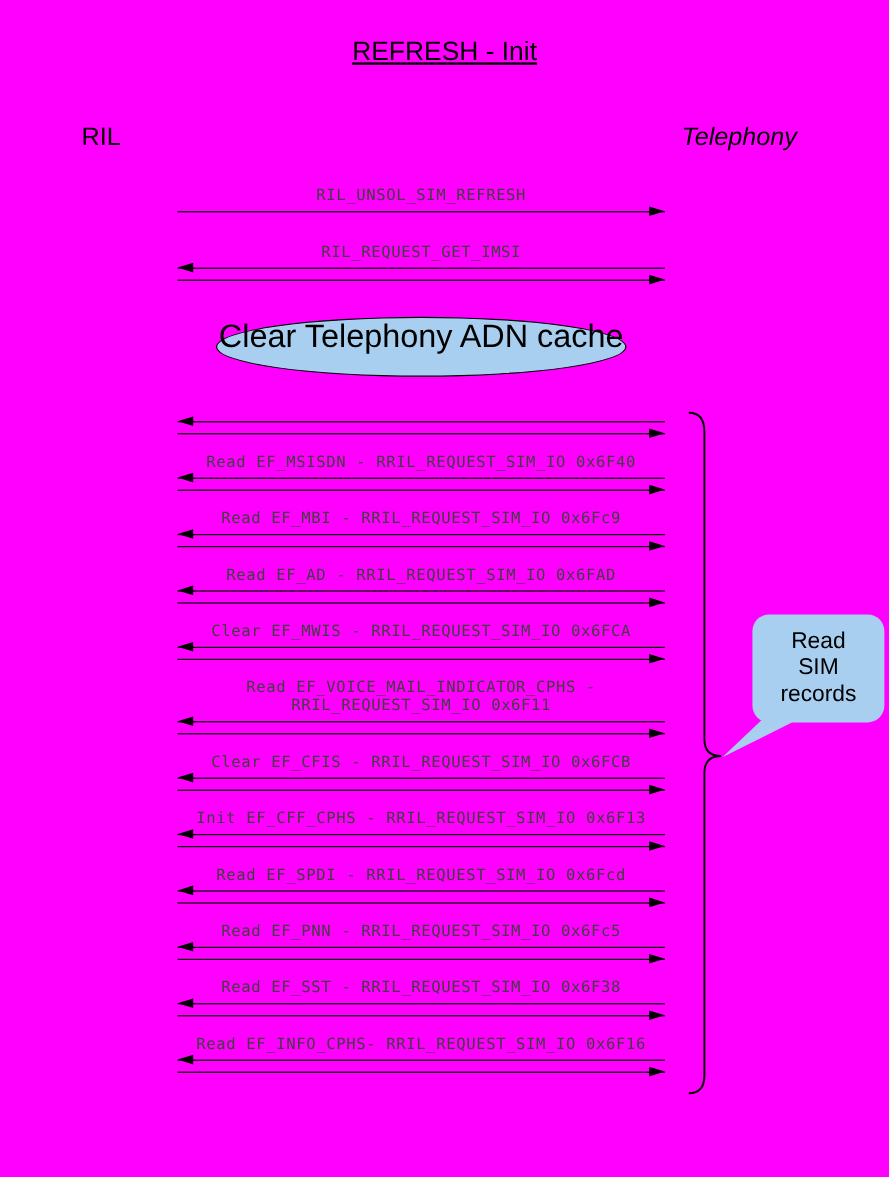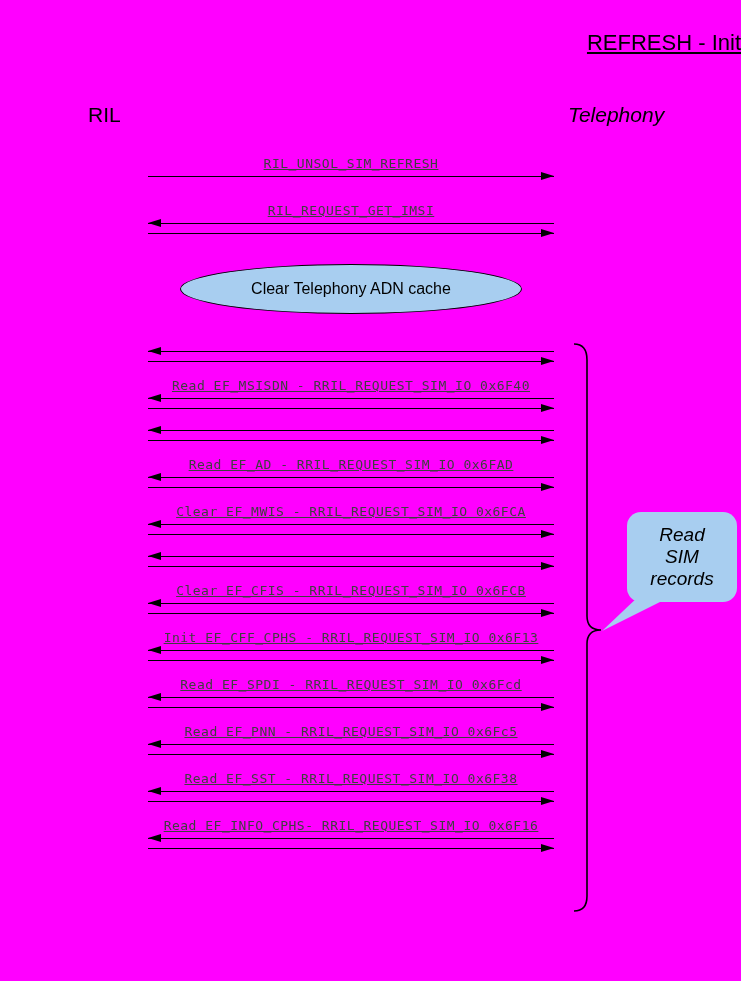--- a/index.html
+++ b/index.html
@@ -3,69 +3,68 @@
 <meta charset="utf-8">
 <style>
   html,body { margin:0; padding:0; background:#fff; }
   .stage {
     position:relative; width:741px; height:981px; overflow:hidden;
     background:var(--background,#FF00FF);
     font-family:"Liberation Sans", sans-serif; color:#000;
   }
   .title {
     position:absolute; top:30px; left:0; width:100%;
-    text-align:right; font-size:22px; text-decoration:underline;
+    text-align:center; font-size:22px; text-decoration:underline;
   }
   .actor { position:absolute; top:103px; font-size:21px; }
-  .actor.left { left:88px; }
+  .actor.left { left:68px; }
   .actor.right { left:568px;font-style:italic; }
 
   .flow { position:absolute; left:148px; top:156px; width:406px; }
 
   .msg { }
   .pre-list .msg { margin-bottom:22px; }
   .pre-list .msg:last-child { margin-bottom:0; }
   .read-list .msg { margin-bottom:12px; }
 
   .msg-label {
     text-align:center; white-space:pre-line;
     font-family:"DejaVu Sans Mono", monospace;
     font-size:13px; line-height:15px; letter-spacing:0.5px;
     color:var(--label_text,#3F3F3F);
-    text-decoration:underline;
   }
   .arrow { position:relative; height:10px; }
   .arrow .line {
     position:absolute; left:0; right:0; top:5px; height:1px;
     background:var(--line,#000);
   }
   .arrow .head {
     position:absolute; top:1px; width:0; height:0;
     border-top:4.5px solid transparent; border-bottom:4.5px solid transparent;
   }
   .arrow.right .head { right:0; border-left:13px solid var(--line,#000); }
   .arrow.left  .head { left:0;  border-right:13px solid var(--line,#000); }
 
   .note-ellipse {
     width:340px; height:48px; margin:26px auto 32px auto;
     background:var(--note_fill,#A8CEF0);
     border:1px solid #000; border-radius:50%;
-    display:flex; align-items:center; justify-content:center;
-    font-size:16px;
+    display:flex; justify-content:center;
+    font-size:27px;
   }
 
   .overlay-svg { position:absolute; left:560px; top:340px; width:185px; height:580px; z-index:1; }
 
   .callout {
     position:absolute; left:627px; top:512px; width:110px; height:90px;
     background:var(--note_fill,#A8CEF0); border-radius:14px;
     display:flex; align-items:center; justify-content:center;
     text-align:center; font-size:19px; line-height:22px; z-index:2;
   }
-  .callout .inner { width:72px;font-style:italic; }
+  .callout .inner { width:72px; }
 </style>
 </head>
 <body>
 
 <div class="stage" style="--background: #FF00FF; --note_fill: #A8CEF0; --line: #000000; --label_text: #3F3F3F;">
 
   <div class="title">REFRESH - Init</div>
 
   <div class="actor left">RIL</div>
   <div class="actor right">Telephony</div>
@@ -112,20 +111,21 @@
           <div class="arrow left">
             <span class="line"></span>
             <span class="head"></span>
           </div>
           <div class="arrow right">
             <span class="line"></span>
             <span class="head"></span>
           </div>
         </div>
         <div class="msg">
+          <div class="msg-label">Read EF_MBI - RRIL_REQUEST_SIM_IO 0x6Fc9</div>
           <div class="arrow left">
             <span class="line"></span>
             <span class="head"></span>
           </div>
           <div class="arrow right">
             <span class="line"></span>
             <span class="head"></span>
           </div>
         </div>
         <div class="msg">
@@ -144,20 +144,22 @@
           <div class="arrow left">
             <span class="line"></span>
             <span class="head"></span>
           </div>
           <div class="arrow right">
             <span class="line"></span>
             <span class="head"></span>
           </div>
         </div>
         <div class="msg">
+          <div class="msg-label">Read EF_VOICE_MAIL_INDICATOR_CPHS -
+RRIL_REQUEST_SIM_IO 0x6F11</div>
           <div class="arrow left">
             <span class="line"></span>
             <span class="head"></span>
           </div>
           <div class="arrow right">
             <span class="line"></span>
             <span class="head"></span>
           </div>
         </div>
         <div class="msg">

